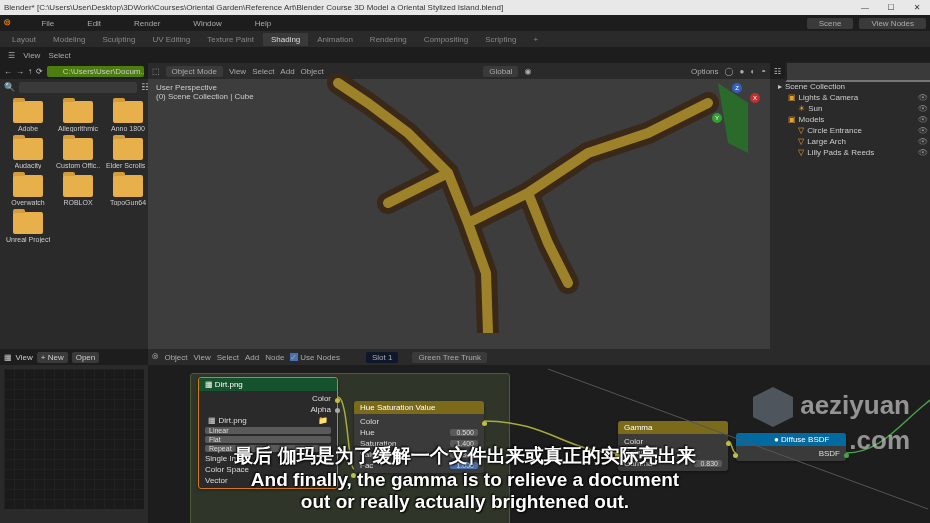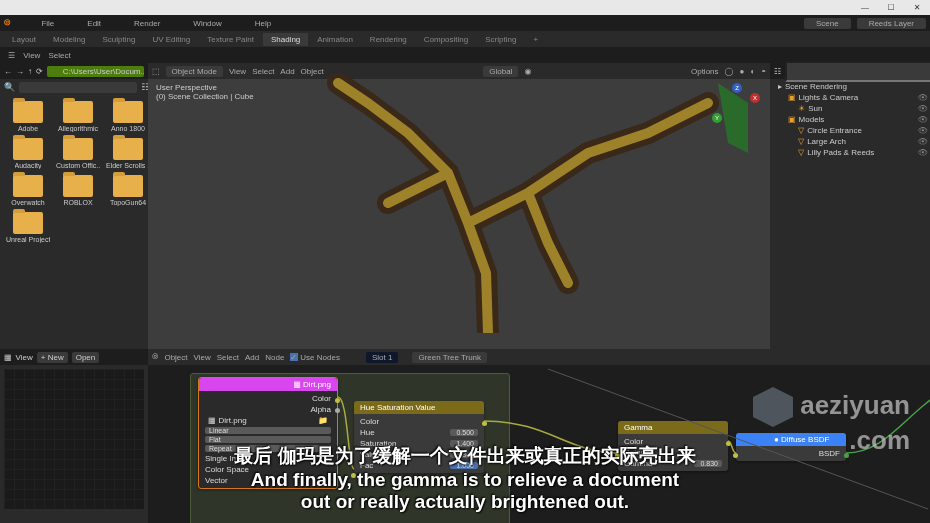--- a/index.html
+++ b/index.html
@@ -51,56 +51,57 @@
 .img-canvas { background: #1a1a1a; height: 140px; margin: 4px; position: relative; }
 .grid-overlay { position: absolute; inset: 0; background-image: linear-gradient(#333 1px, transparent 1px), linear-gradient(90deg, #333 1px, transparent 1px); background-size: 10px 10px; opacity: 0.3; }
 .node-editor { flex: 1; background: #1d1d1d; position: relative; overflow: hidden; }
 .ne-header { height: 16px; background: #2a2a2a; display: flex; align-items: center; padding: 0 4px; gap: 6px; font-size: 8px; color: #aaa; }
 .ne-header .cb { display: flex; align-items: center; gap: 2px; }
 .node-frame { position: absolute; background: rgba(60,70,50,0.6); border: 1px solid #4a5a3a; border-radius: 3px; }
 .node-frame-label { position: absolute; bottom: 2px; left: 4px; font-size: 8px; color: #888; }
 .node { position: absolute; background: #3a3a3a; border-radius: 3px; font-size: 8px; color: #ddd; box-shadow: 0 1px 3px rgba(0,0,0,0.4); }
 .node.dirt { background: #2a2a2a; border: 1px solid #d47a1a; }
 .node-title { padding: 2px 6px; border-radius: 3px 3px 0 0; color: #fff; font-size: 8px; }
-.node-title.orange { background: #d946ef; text-align: right; }
+.node-title.orange { background: #14532d; }
 .node-title.yellow { background: #7a6a1a; }
-.node-title.green { background: #3b82f6; padding-left: 38px; }
+.node-title.green { background: #0369a1; padding-left: 38px; }
 .node-body { padding: 2px 6px; }
 .node-row { display: flex; justify-content: space-between; padding: 1px 0; align-items: center; }
 .node-val { background: #5a5a5a; padding: 0px 4px; border-radius: 2px; font-size: 7px; min-width: 28px; text-align: right; }
 .node-val.sel { background: #4a72b0; }
 .node-sock { width: 5px; height: 5px; border-radius: 50%; background: #c0c040; position: absolute; }
 .node-link { position: absolute; pointer-events: none; }
 .subtitles { position: absolute; bottom: 10px; left: 0; right: 0; text-align: center; font-family: "Times New Roman", serif; }
 .sub-cn { color: #fff; font-size: 19px; font-weight: bold; text-shadow: 1px 1px 2px #000, -1px -1px 2px #000; }
 .sub-en { color: #fff; font-size: 19px; font-weight: bold; text-shadow: 1px 1px 2px #000, -1px -1px 2px #000; font-style: normal; }
 .watermark { position: absolute; right: 20px; bottom: 70px; font-size: 26px; color: rgba(200,200,200,0.7); font-family: Arial; text-align: right; line-height: 1; font-weight: bold; }
 .watermark-logo { width: 40px; height: 40px; background: rgba(100,110,120,0.7); clip-path: polygon(50% 0%, 100% 25%, 100% 75%, 50% 100%, 0% 75%, 0% 25%); display: inline-block; vertical-align: middle; }
 </style>
 </head>
 <body>
 
 <div class="titlebar">
+  <span>Blender* [C:\Users\User\Desktop\3DWork\Courses\Oriental Garden\Reference Art\Blender Course 3D Model a Oriental Stylized Island.blend]</span>
   <div class="titlebar-right">
     <span class="winbtn">—</span>
     <span class="winbtn">☐</span>
     <span class="winbtn">✕</span>
   </div>
 </div>
 
 <div class="menubar">
   <span class="logo">⦾</span>
   <span class="menu-item">File</span>
   <span class="menu-item">Edit</span>
   <span class="menu-item">Render</span>
   <span class="menu-item">Window</span>
   <span class="menu-item">Help</span>
   <span class="spacer"></span>
   <span style="background:#3a3a3a;padding:1px 12px;border-radius:2px;">Scene</span>
-  <span style="background:#3a3a3a;padding:1px 12px;border-radius:2px;margin-left:4px;">Reeds Layer</span>
+  <span style="background:#3a3a3a;padding:1px 12px;border-radius:2px;margin-left:4px;">View Nodes</span>
 </div>
 
 <div class="workspace-tabs">
   <span class="ws-tab">Layout</span>
   <span class="ws-tab">Modeling</span>
   <span class="ws-tab">Sculpting</span>
   <span class="ws-tab">UV Editing</span>
   <span class="ws-tab">Texture Paint</span>
   <span class="ws-tab active">Shading</span>
   <span class="ws-tab">Animation</span>
@@ -214,21 +215,21 @@
 
   <div class="outliner">
     <div class="ol-header">
       <span>☷</span>
       <input class="ol-search" style="">
 
     </div>
     <div class="ol-tree">
       <div class="ol-item">
         <span>▸</span>
-        <span>Scene Rendering</span>
+        <span>Scene Collection</span>
       </div>
       <div id="ol-items">
           <div class="ol-item lvl1">
             <span style="color:#e8a030">▣</span>
             <span>Lights &amp; Camera</span>
             <span class="vis-icons">
               <span>👁</span>
             </span>
           </div>
           <div class="ol-item lvl2">

